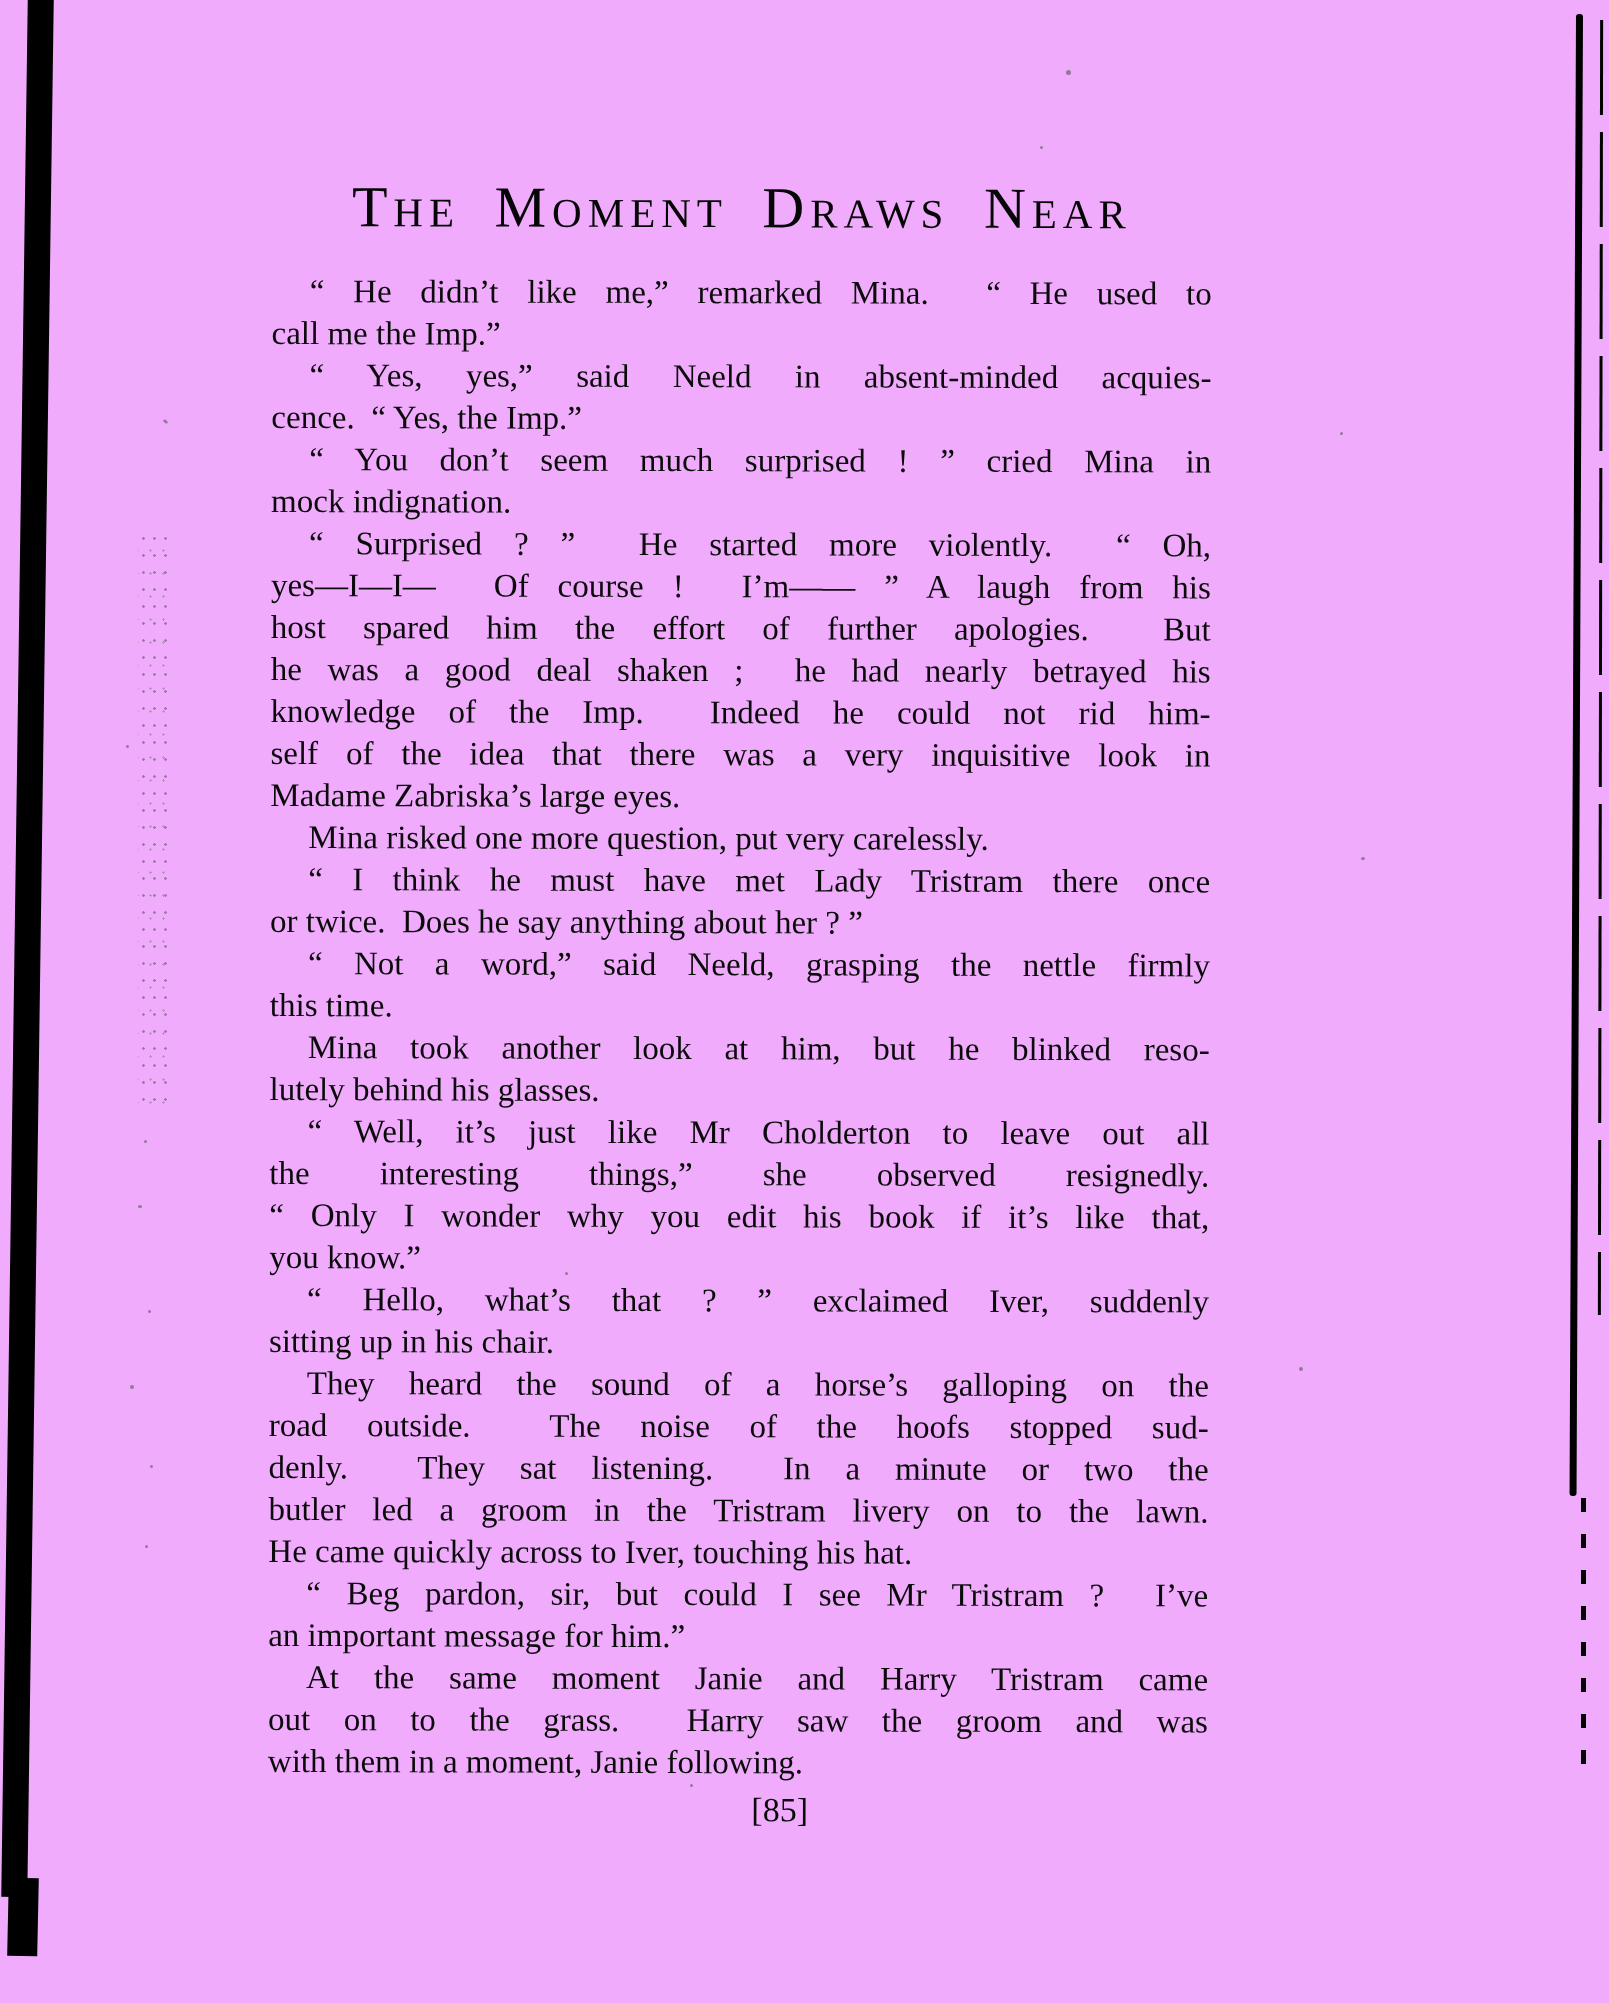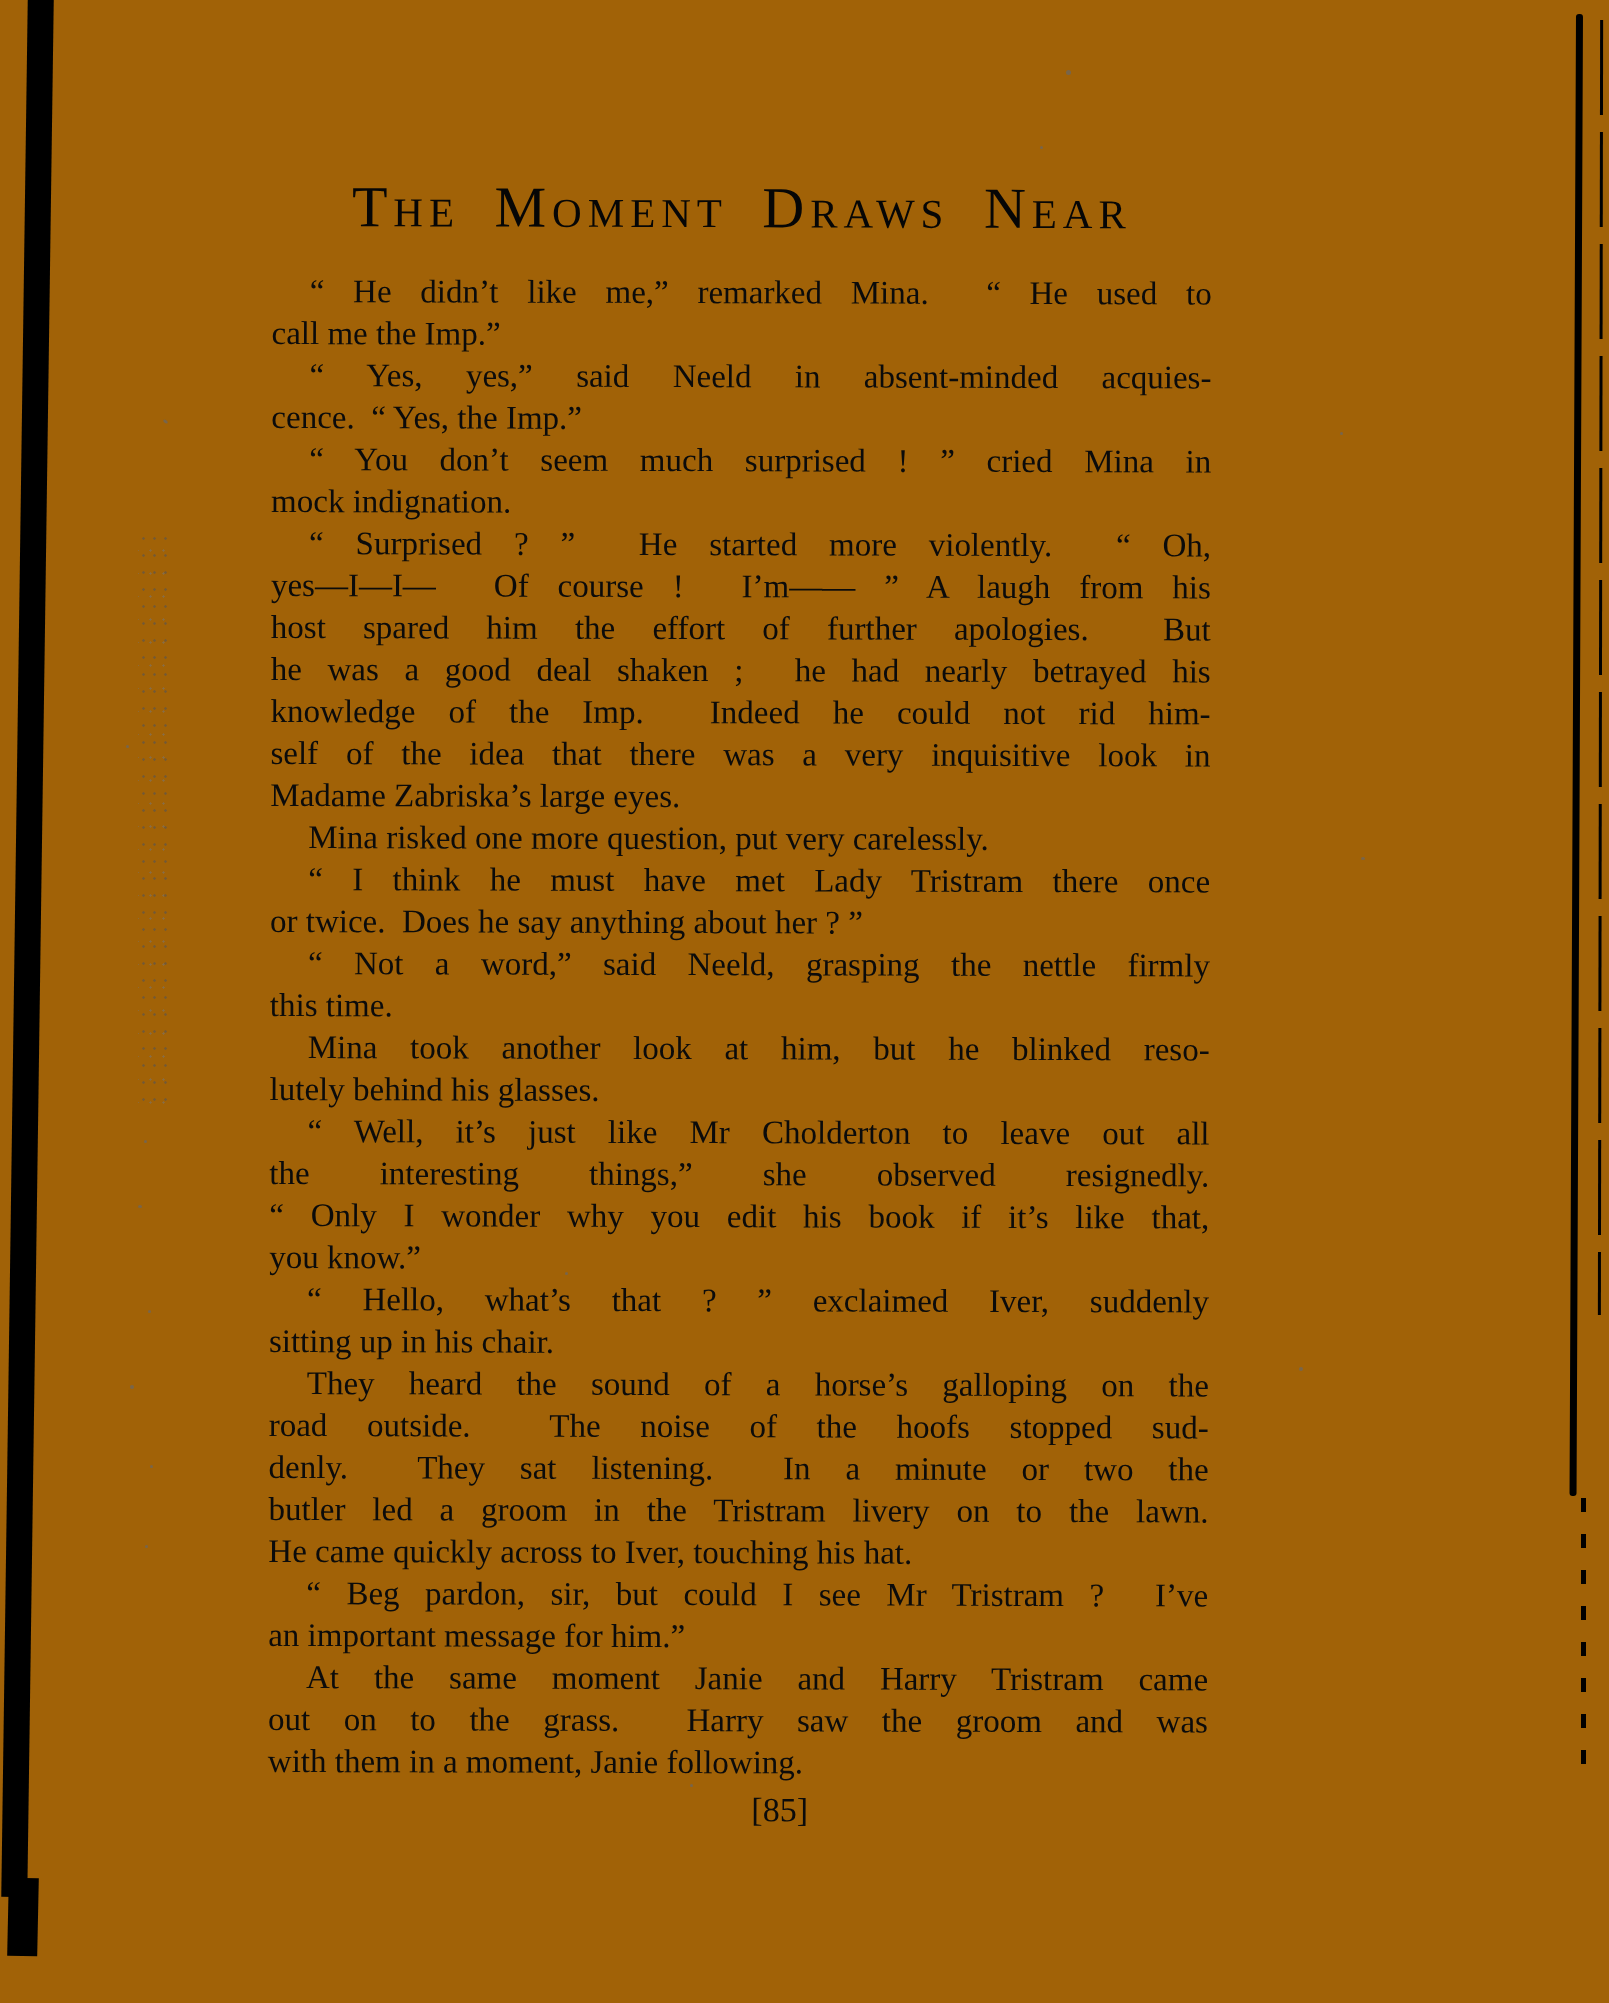--- a/index.html
+++ b/index.html
@@ -1,19 +1,19 @@
 <!DOCTYPE html>
 <html><head>
 <meta charset="utf-8">
 <style>
   html,body { margin:0; padding:0; background:#e8e8e8; }
   .page {
     position:relative;
     width:1609px; height:2003px;
-    background:#a16207;
+    background:#f0abfc;
     overflow:hidden;
     font-family:"Liberation Serif", serif;
     color:#0b0b0b;
   }
 
   
   .gutter-bar {
     position:absolute; left:28px; top:-18px;
     width:26px; height:1915px;
     background:#000;

